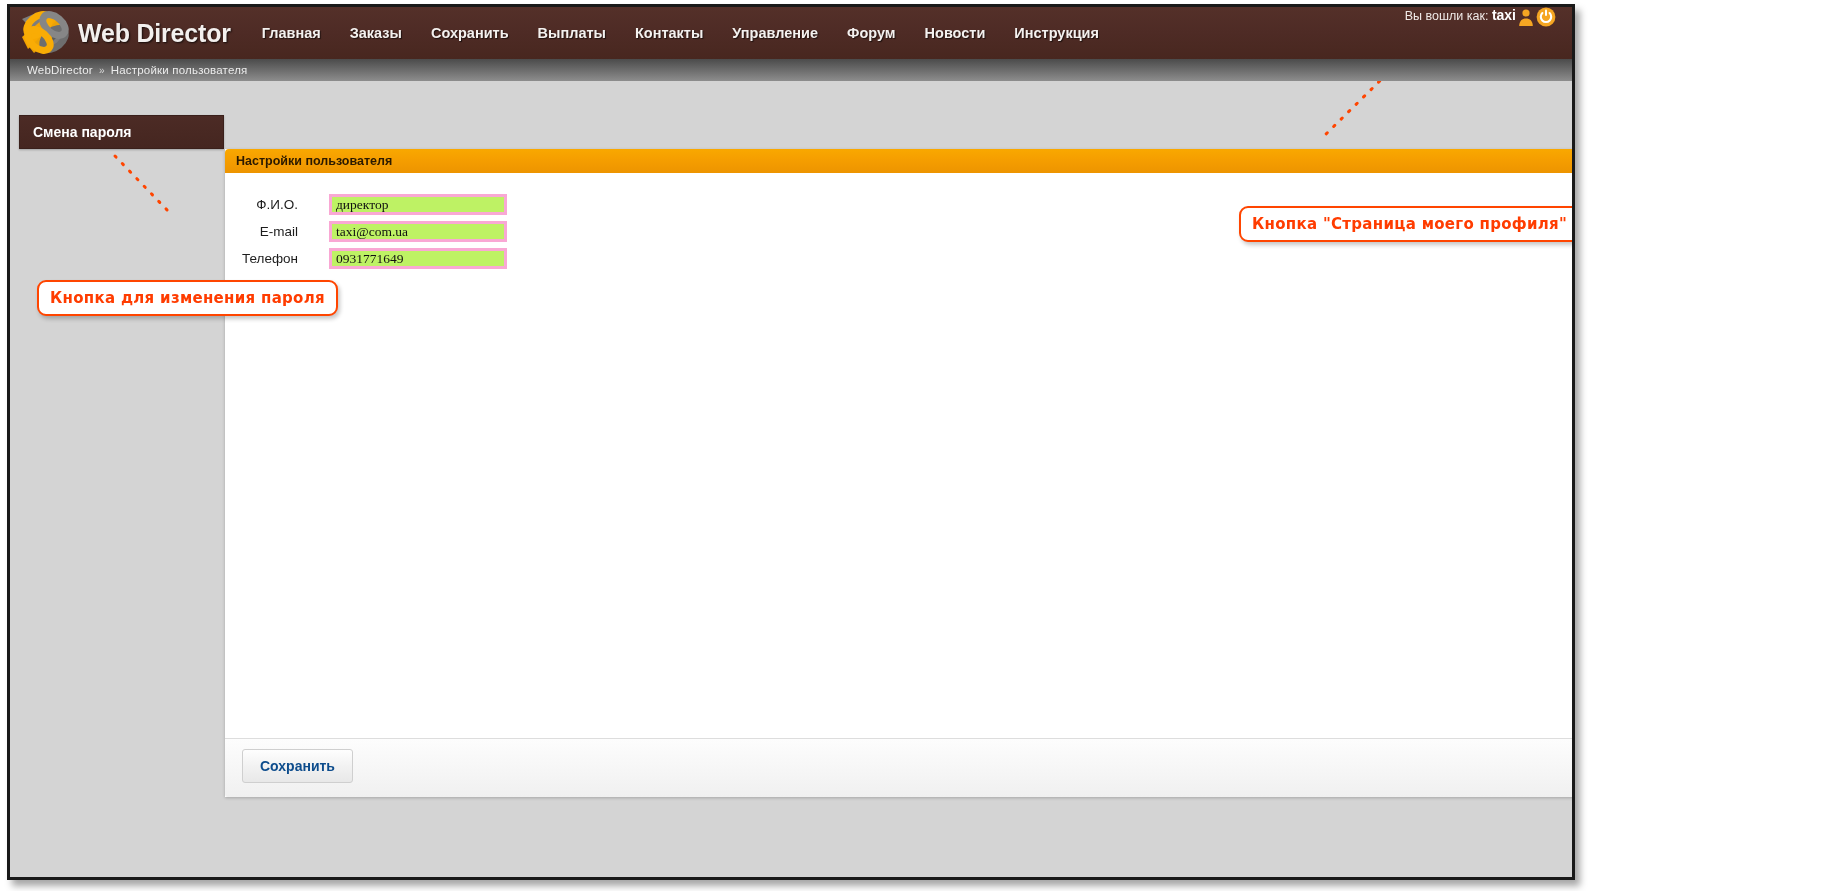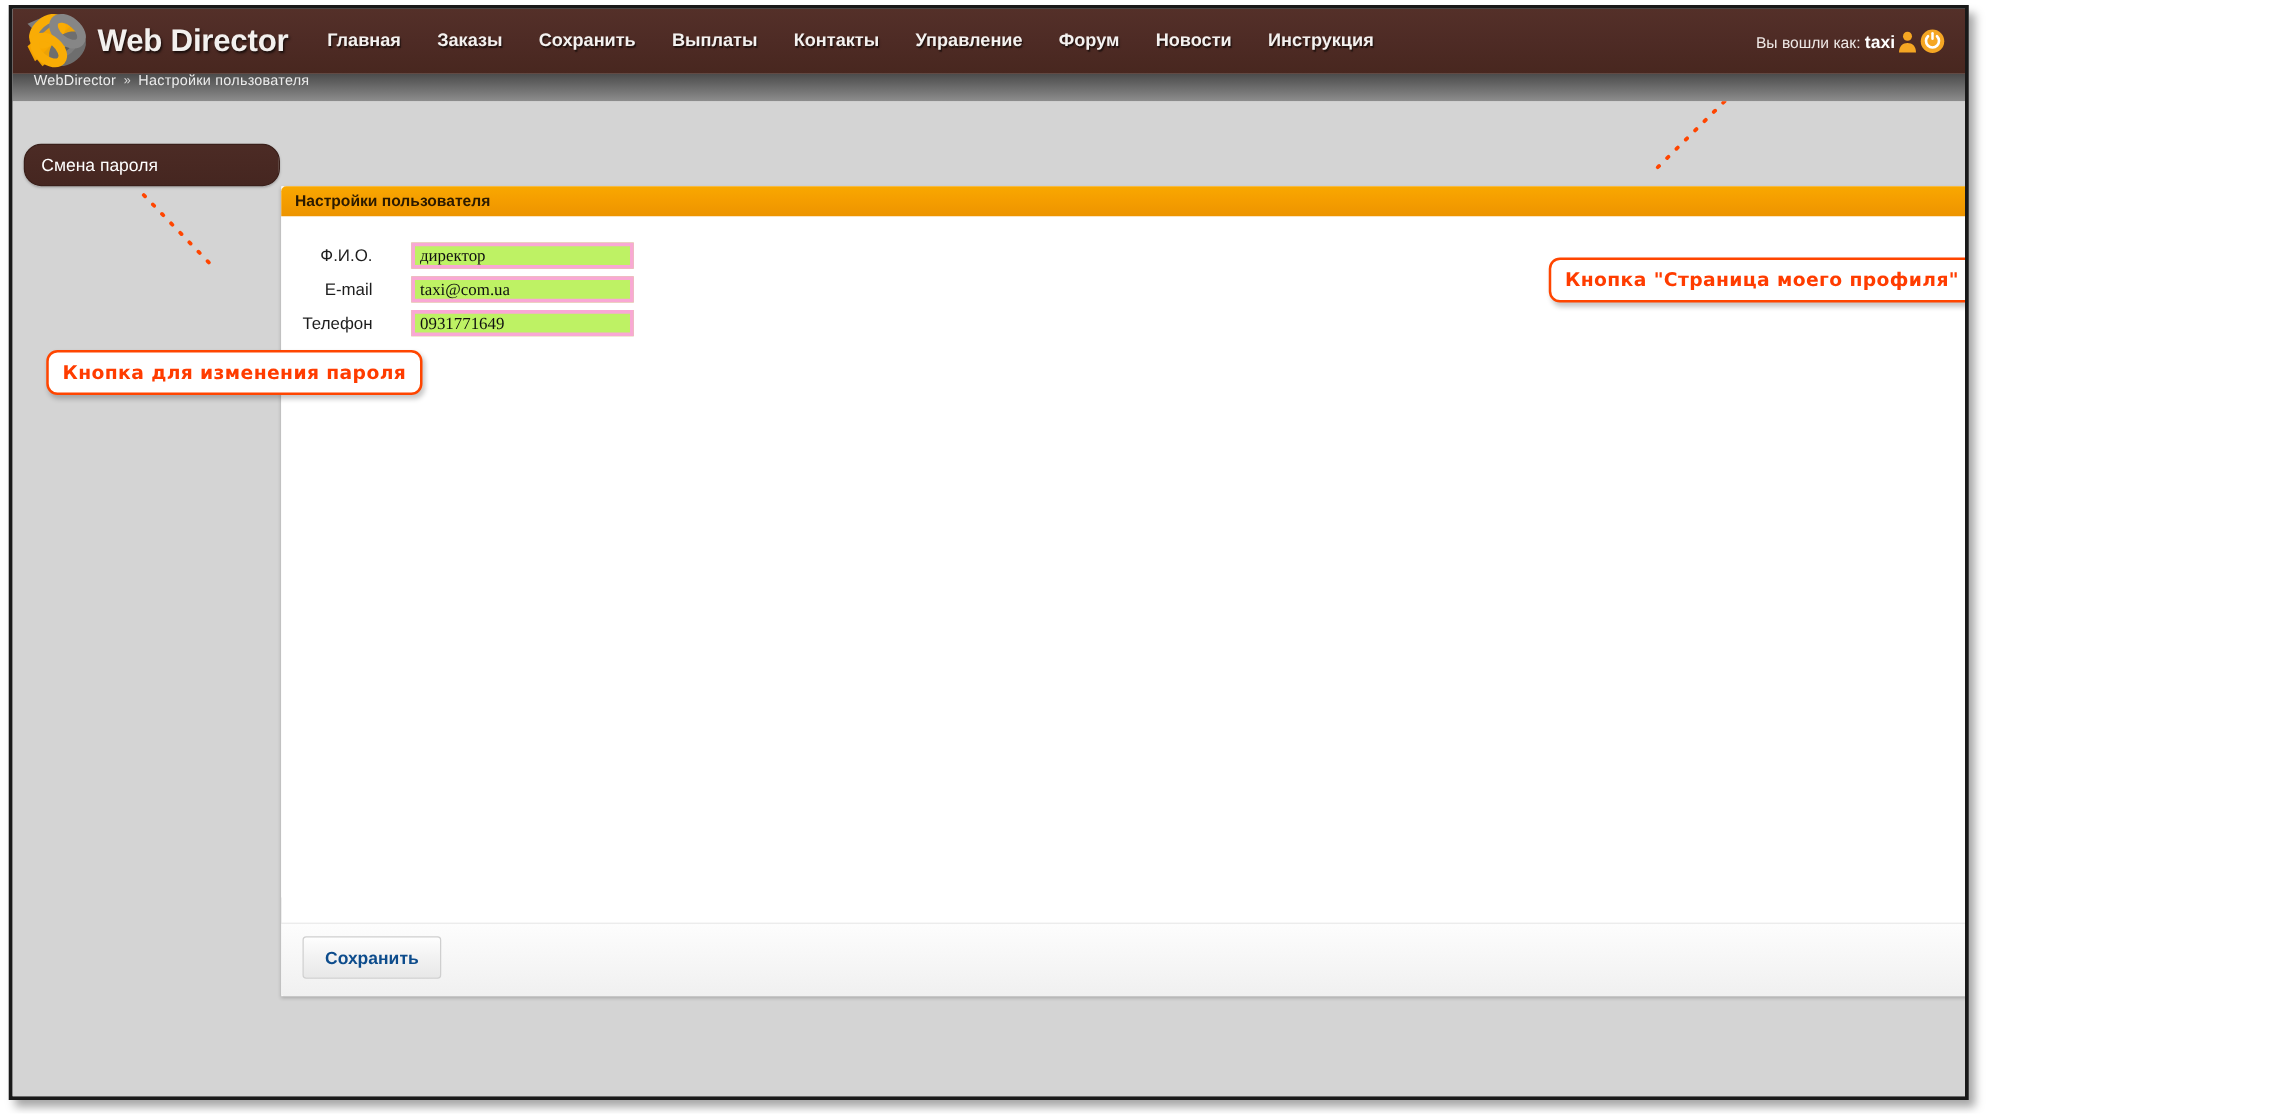--- a/index.html
+++ b/index.html
@@ -56,35 +56,35 @@
     font-size: 14.5px;
     font-weight: bold;
     text-decoration: none;
     padding: 6px 13px;
     white-space: nowrap;
     text-shadow: 1px 1px 1px rgba(0,0,0,0.6);
   }
   .topright {
     position: absolute;
     right: 16px; top: 0; height: 52px;
-    display: flex; align-items: center; 
+    display: flex; 
   }
   .loginas {
     color: #efe9e6;
     font-size: 12.5px;
     white-space: nowrap;
   }
   .loginas b { font-size: 14px; color: #ffffff; }
   .icon-btn { display: block; width: 20px; height: 20px; cursor: pointer; }
 
   
   .breadcrumb {
     height: 22px;
     background: linear-gradient(to bottom, #4b4b4b 0%, #6f6f6f 55%, #8d8d8d 100%);
-    display: flex; 
+    display: flex; align-items: center;
     padding-left: 17px;
     color: #ececec;
     font-size: 11.5px;
     letter-spacing: 0.2px;
   }
   .breadcrumb .sep { margin: 0 6px; color: #d8d8d8; font-size: 10px; }
   .breadcrumb a { color: #ececec; text-decoration: none; }
 
   
   .pagebody {
@@ -97,24 +97,24 @@
   .sidebar {
     position: absolute;
     left: 9px; top: 34px;
     width: 205px;
   }
   .side-btn {
     display: block;
     height: 34px;
     background: linear-gradient(to bottom, #4c2b25 0%, #452620 100%);
     border: 1px solid #3a201b;
-    border-radius: 14px;
+    border-radius: 0;
     color: #ffffff;
     font-size: 14px;
-    font-weight: normal;
+    font-weight: bold;
     line-height: 32px;
     padding-left: 13px;
     text-decoration: none;
     box-shadow: 0 1px 2px rgba(0,0,0,0.25);
     cursor: pointer;
   }
 
   
   .panel {
     position: absolute;

